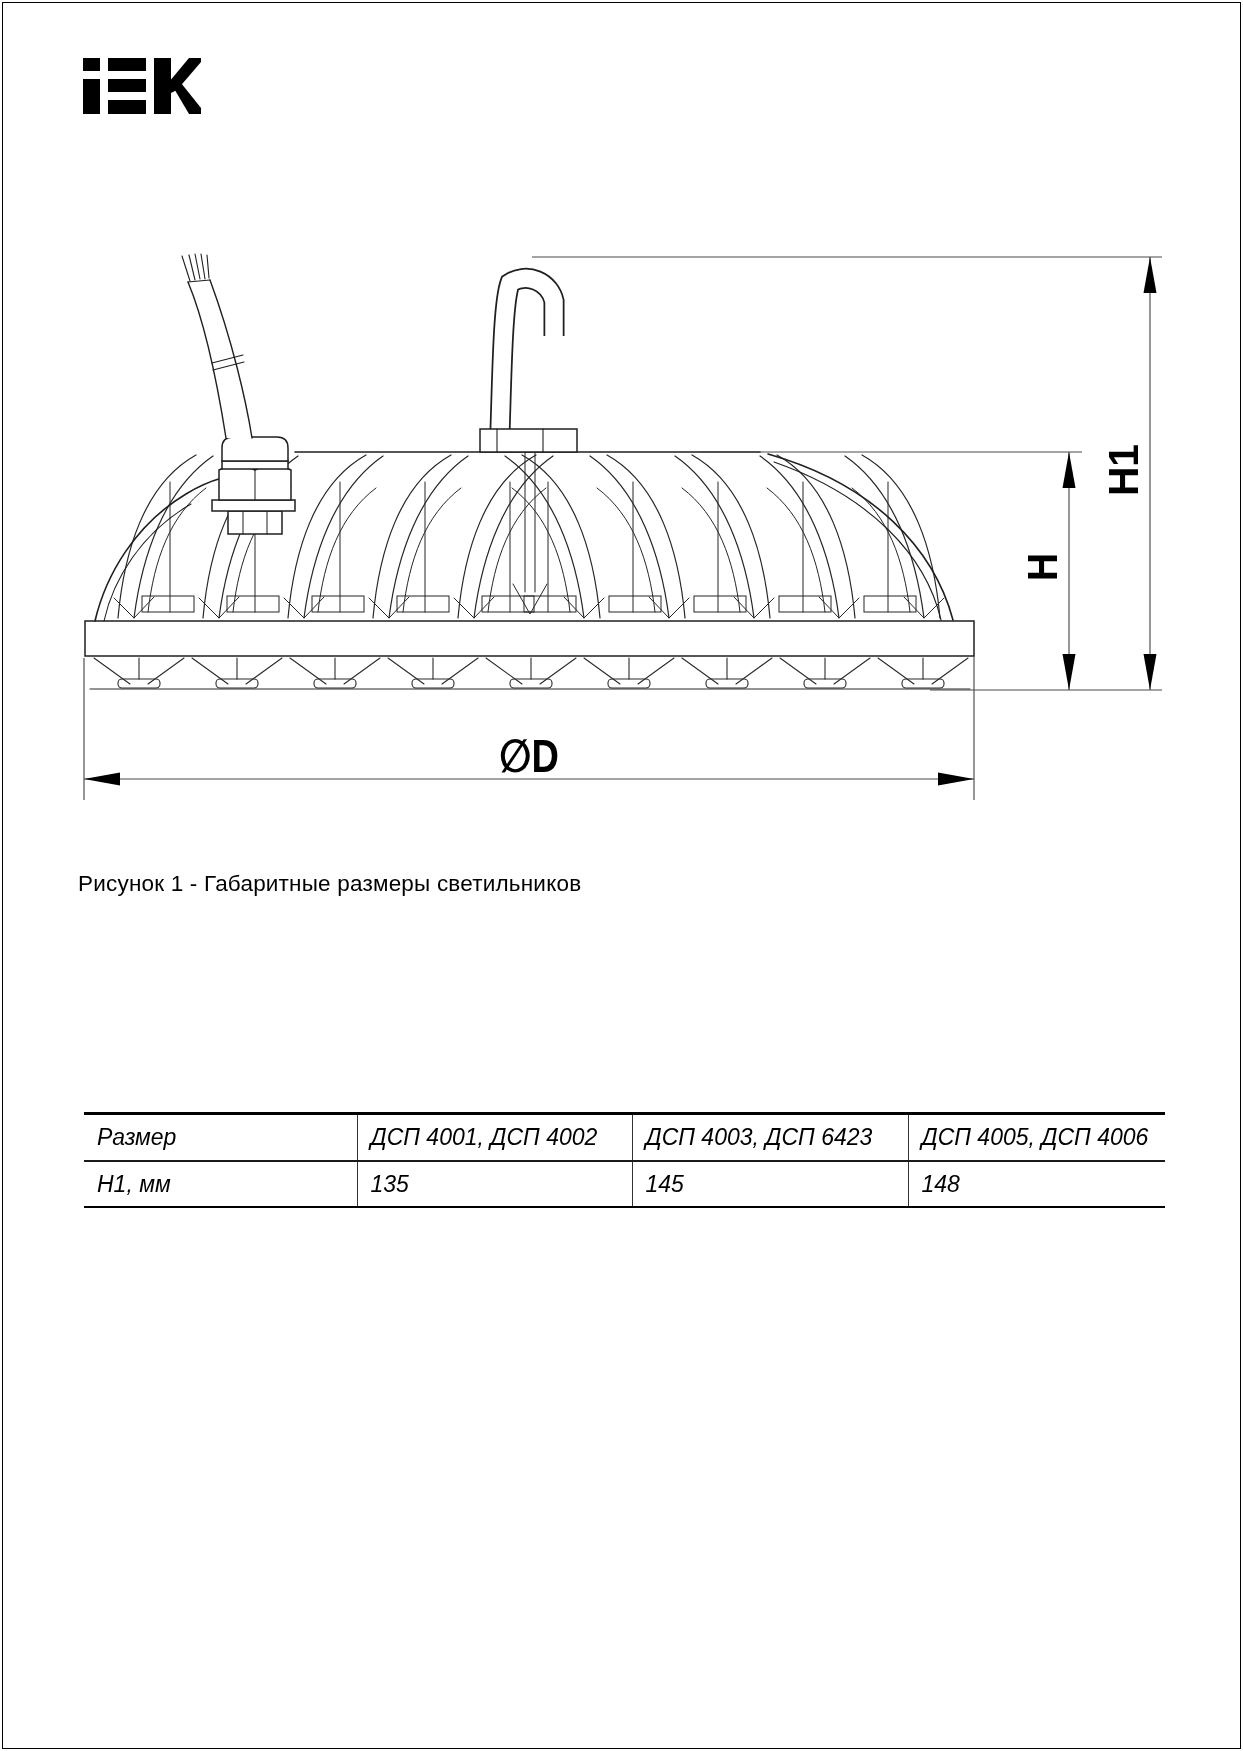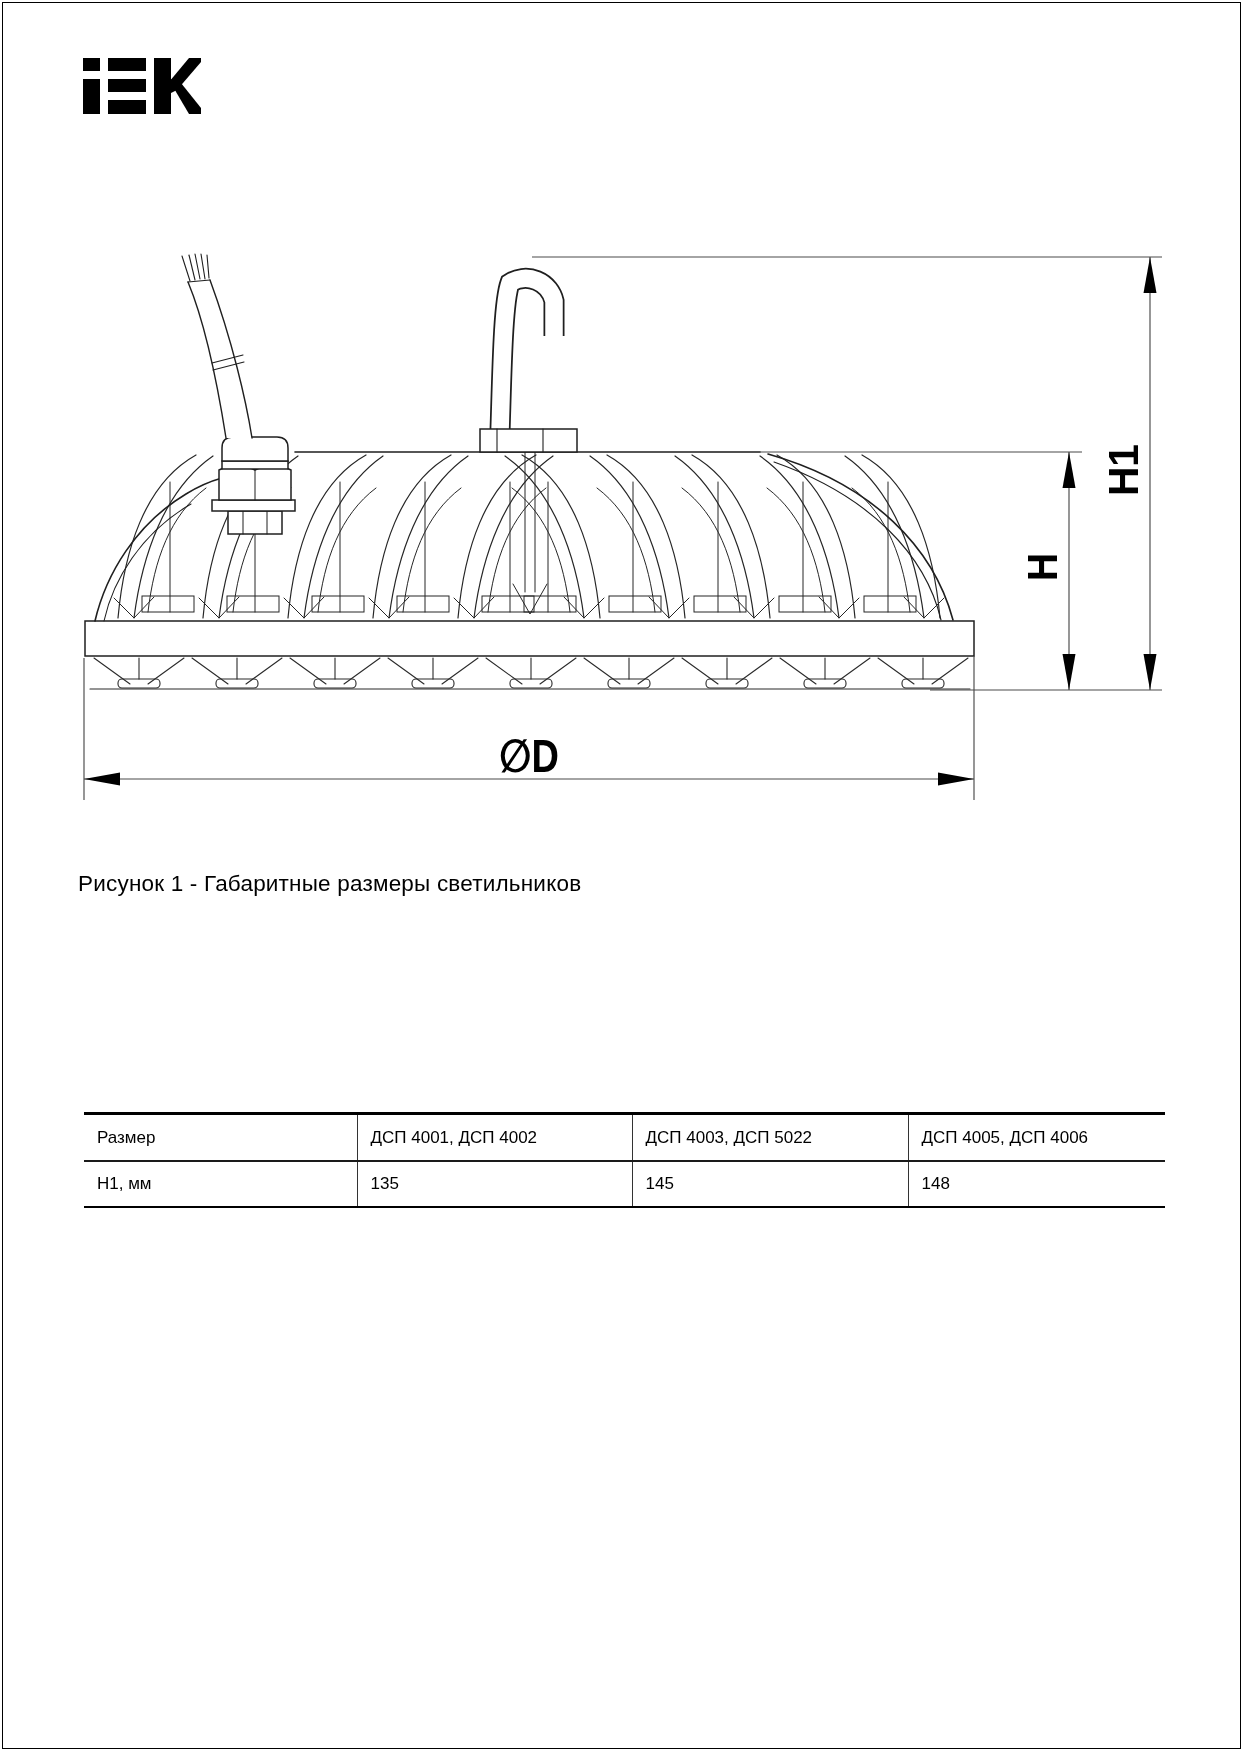--- a/index.html
+++ b/index.html
@@ -11,22 +11,22 @@
   .page-frame{position:absolute;inset:2px;border:1.5px solid #000;pointer-events:none;}
   .logo{position:absolute;left:83px;top:58px;width:118px;height:56px;}
   .drawing{position:absolute;left:0;top:0;width:1243px;height:860px;}
   .caption{position:absolute;left:78px;top:871px;font-size:22.5px;color:#000;letter-spacing:0.2px;}
   .spec-table{
     position:absolute;left:84px;top:1112px;width:1081px;
     border-collapse:collapse;table-layout:fixed;
     border-top:3px solid #000;border-bottom:2.5px solid #000;
   }
   .spec-table th,.spec-table td{
-    font-size:17px;font-weight:normal;text-align:left;vertical-align:middle;
-    padding:0 6px 0 13px;height:44px;white-space:nowrap;overflow:hidden;
+    font-size:23px;font-weight:normal;text-align:left;vertical-align:middle;
+    padding:0 6px 0 13px;height:44px;white-space:nowrap;overflow:hidden;font-style:italic;
   }
   .spec-table th{height:45px;border-bottom:2.5px solid #1a1a1a;}
   .spec-table .c1{width:273px;}
   .spec-table .c2{width:275px;border-left:1.6px solid #333;}
   .spec-table .c3{width:276px;border-left:1.6px solid #333;}
   .spec-table .c4{width:257px;border-left:1.6px solid #333;}
   .spec-table tr.r2 td,.spec-table tr.r3 td{border-top:1.5px solid #777;}
   .visually-hidden{position:absolute;width:1px;height:1px;overflow:hidden;clip:rect(0 0 0 0);}
 </style>
 </head>
@@ -186,21 +186,21 @@
   <colgroup>
       <col class="c1">
       <col class="c2">
       <col class="c3">
       <col class="c4">
     </colgroup>
   <thead>
     <tr>
       <th class="c1">Размер</th>
       <th class="c2">ДСП 4001, ДСП 4002</th>
-      <th class="c3">ДСП 4003, ДСП 5022</th>
+      <th class="c3">ДСП 4003, ДСП 6423</th>
       <th class="c4">ДСП 4005, ДСП 4006</th>
     </tr>
   </thead>
   <tbody>
     <tr class="r3">
       <td class="c1">H1, мм</td>
       <td class="c2">135</td>
       <td class="c3">145</td>
       <td class="c4">148</td>
     </tr>

